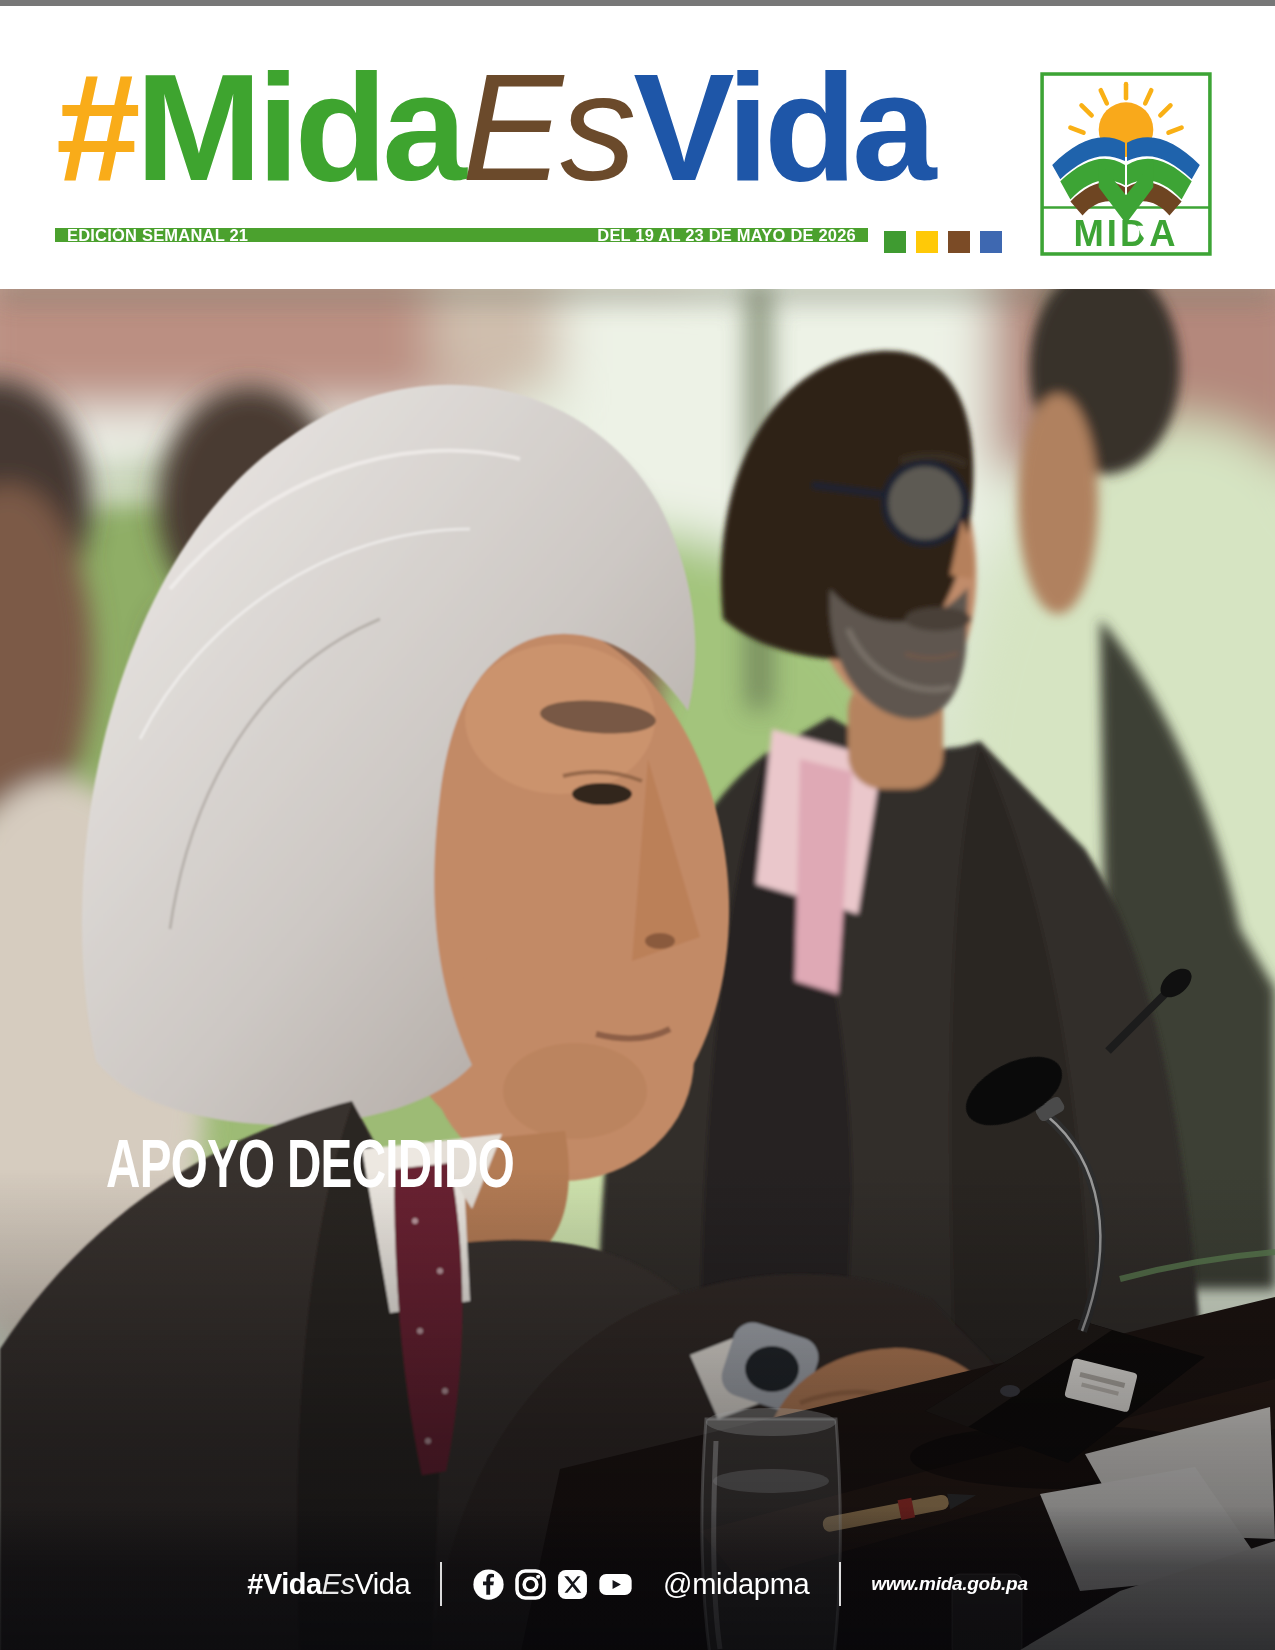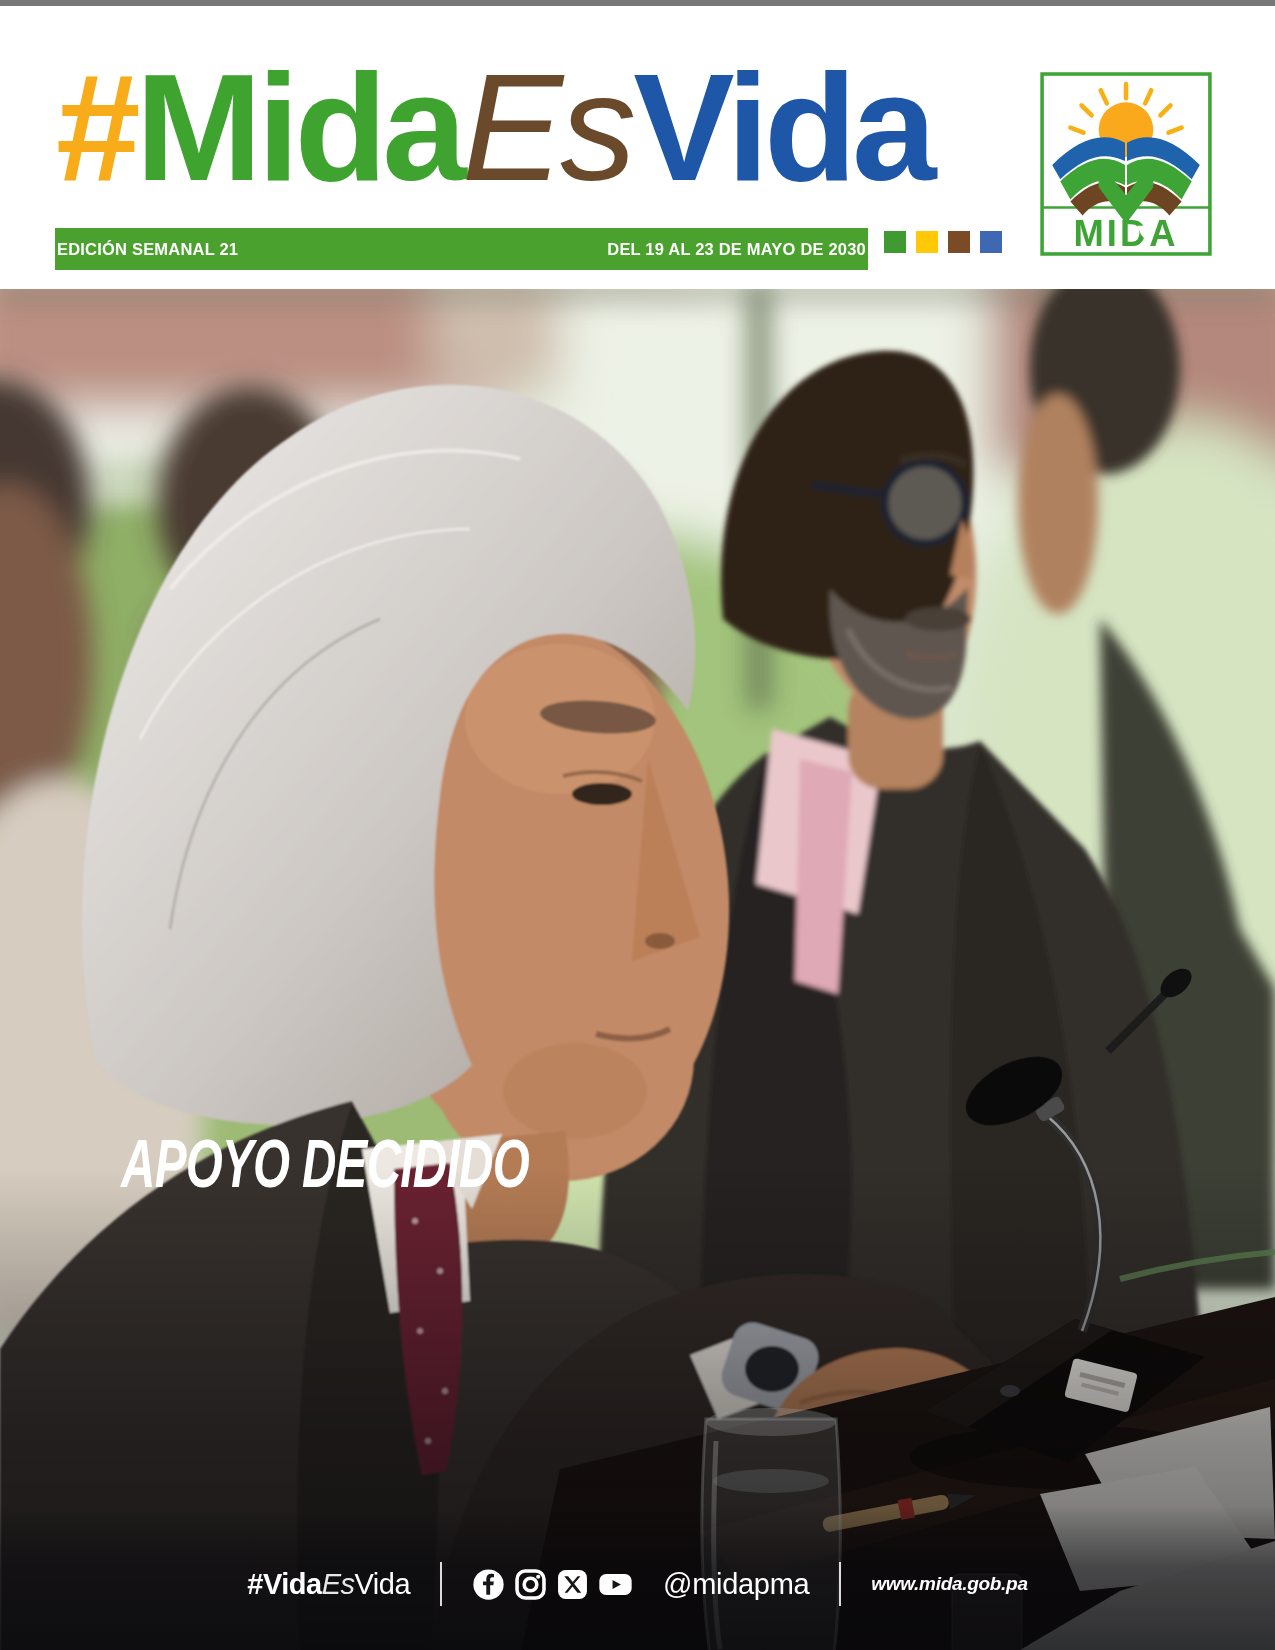--- a/index.html
+++ b/index.html
@@ -6,32 +6,32 @@
   .page{position:relative;width:1275px;height:1650px;background:#ffffff;overflow:hidden;
         font-family:"Liberation Sans",sans-serif;margin:6px auto;}
   
   .brand{position:absolute;left:56px;top:45px;font-size:152px;line-height:152px;
          font-weight:800;letter-spacing:-5px;white-space:nowrap;}
   .brand .hash{color:#F9AC19;}
   .brand .mida{color:#3EA42F;}
   .brand .es{color:#6B4A2B;font-weight:400;font-style:italic;letter-spacing:-3px;}
   .brand .vida{color:#1E56A8;}
   
-  .edition-bar{position:absolute;left:55px;top:222px;width:813px;height:42px;background:#4BA12E;
+  .edition-bar{position:absolute;left:55px;top:222px;width:813px;height:14px;background:#4BA12E;
                display:flex;align-items:center;justify-content:space-between;box-sizing:border-box;
-               padding:0 2px;color:#fff;font-weight:700;font-size:16.5px;letter-spacing:.2px;}
+               padding:0 12px;color:#fff;font-weight:700;font-size:16.5px;letter-spacing:.2px;}
   .palette-square{position:absolute;top:225px;width:22px;height:22px;}
   .sq0{left:884px;} .sq1{left:916px;} .sq2{left:948px;} .sq3{left:980px;}
   
   .mida-logo{position:absolute;left:1040px;top:66px;width:172px;height:184px;}
   
   .photo{position:absolute;left:0;top:283px;width:1275px;height:1367px;}
   .photo svg{display:block;}
   
-  .headline{position:absolute;left:121px;top:1124px;z-index:5;white-space:nowrap;font-style:italic;}
+  .headline{position:absolute;left:106px;top:1124px;z-index:5;white-space:nowrap;}
   .kicker{color:#ffffff;font-size:68px;line-height:66px;font-weight:800;letter-spacing:-1px;
           transform:scaleX(.70);transform-origin:left center;}
   .yellow-lines{margin-top:14px;}
   .yellow-line{color:#F0EE00;font-size:72px;line-height:71px;font-weight:800;letter-spacing:-1.5px;
                transform:scaleX(.76);transform-origin:left center;}
   
   .footer{position:absolute;left:0;top:1500px;width:1275px;height:150px;z-index:6;
           background:linear-gradient(180deg,rgba(0,0,0,0),rgba(5,6,10,.40) 40%,rgba(5,6,10,.55));}
   .footer-row{position:absolute;left:0;top:56px;width:100%;display:flex;align-items:center;
               justify-content:center;gap:30px;color:#fff;}
@@ -48,21 +48,21 @@
 <body>
 
 <div class="page">
 
   <div class="brand">
     <span class="hash">#</span><span class="mida">Mida</span><span class="es">Es</span><span class="vida">Vida</span>
   </div>
 
   <div class="edition-bar">
     <span>EDICIÓN SEMANAL 21</span>
-    <span>DEL 19 AL 23 DE MAYO DE 2030</span>
+    <span>DEL 19 AL 23 DE MAYO DE 2026</span>
   </div>
   <div class="palette-square sq0" style="background: rgb(63, 155, 49);"></div>
   <div class="palette-square sq1" style="background: rgb(255, 201, 7);"></div>
   <div class="palette-square sq2" style="background: rgb(123, 75, 38);"></div>
   <div class="palette-square sq3" style="background: rgb(62, 104, 177);"></div>
 
   <div class="mida-logo">
     <svg width="172" height="184" viewBox="0 0 170 182">
       <rect x="2" y="2" width="166" height="178" fill="#ffffff" stroke="#3DA435" stroke-width="3.5"></rect>
       <line x1="2" y1="134" x2="168" y2="134" stroke="#3DA435" stroke-width="2.5"></line>

